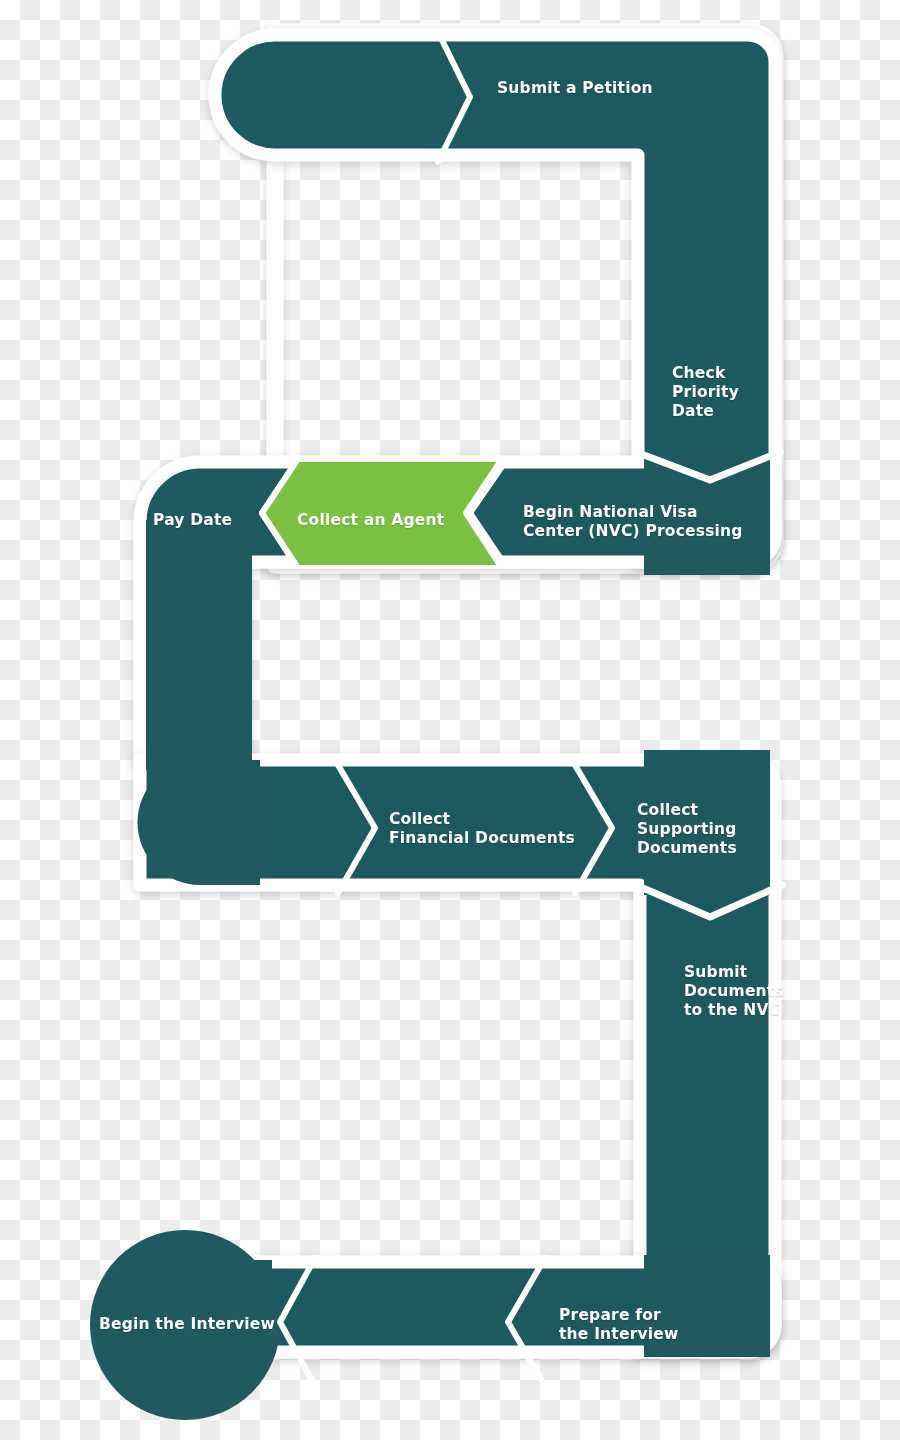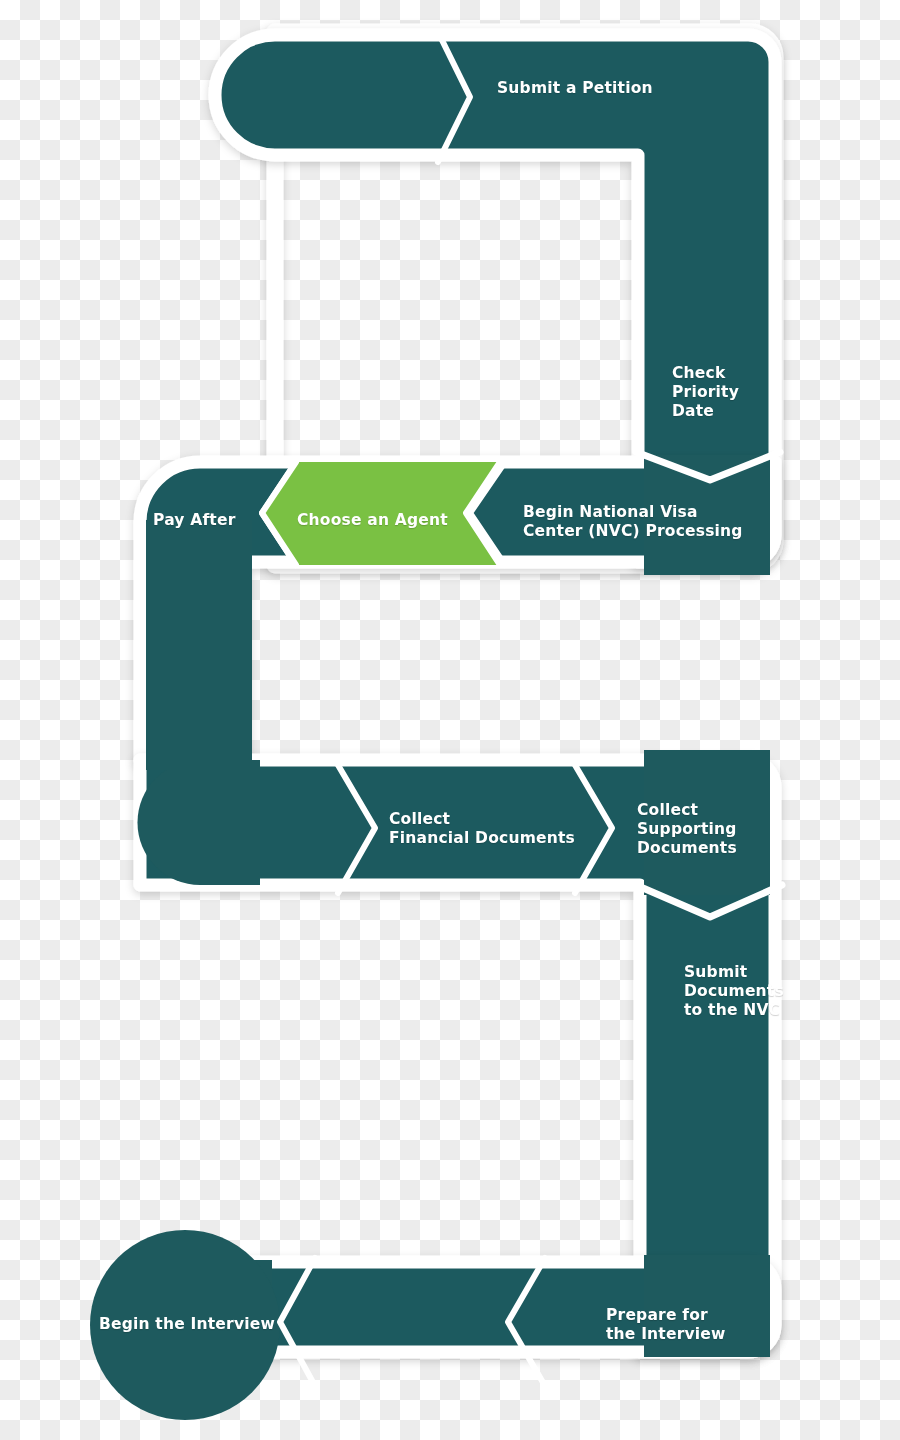--- a/index.html
+++ b/index.html
@@ -176,35 +176,35 @@
 
   <div class="step-label" style="left:497px; top:79px; width:260px;">Submit a Petition</div>
 
   <div class="step-label" style="left:523px; top:503px; width:250px;">Begin National Visa
 Center (NVC) Processing</div>
 
   <div class="step-label" style="left:672px; top:364px; width:100px;">Check
 Priority
 Date</div>
 
-  <div class="step-label" style="left:297px; top:511px; width:200px;">Choose an Agent</div>
-
-  <div class="step-label" style="left:153px; top:511px; width:120px;">Pay After</div>
+  <div class="step-label" style="left:297px; top:511px; width:200px;">Collect an Agent</div>
+
+  <div class="step-label" style="left:153px; top:511px; width:120px;">Pay Date</div>
 
 
   <div class="step-label" style="left:389px; top:810px; width:210px;">Collect
 Financial Documents</div>
 
   <div class="step-label" style="left:637px; top:801px; width:150px;">Collect
 Supporting
 Documents</div>
 
   <div class="step-label" style="left:684px; top:963px; width:130px;">Submit
 Documents
 to the NVC</div>
 
-  <div class="step-label" style="left:559px; top:1306px; width:180px;margin-left:47px;">Prepare for
+  <div class="step-label" style="left:559px; top:1306px; width:180px;">Prepare for
 the Interview</div>
 
 
   <div class="step-label" style="left:99px; top:1315px; width:200px;">Begin the Interview</div>
 
 </div>
 
 </body></html>

